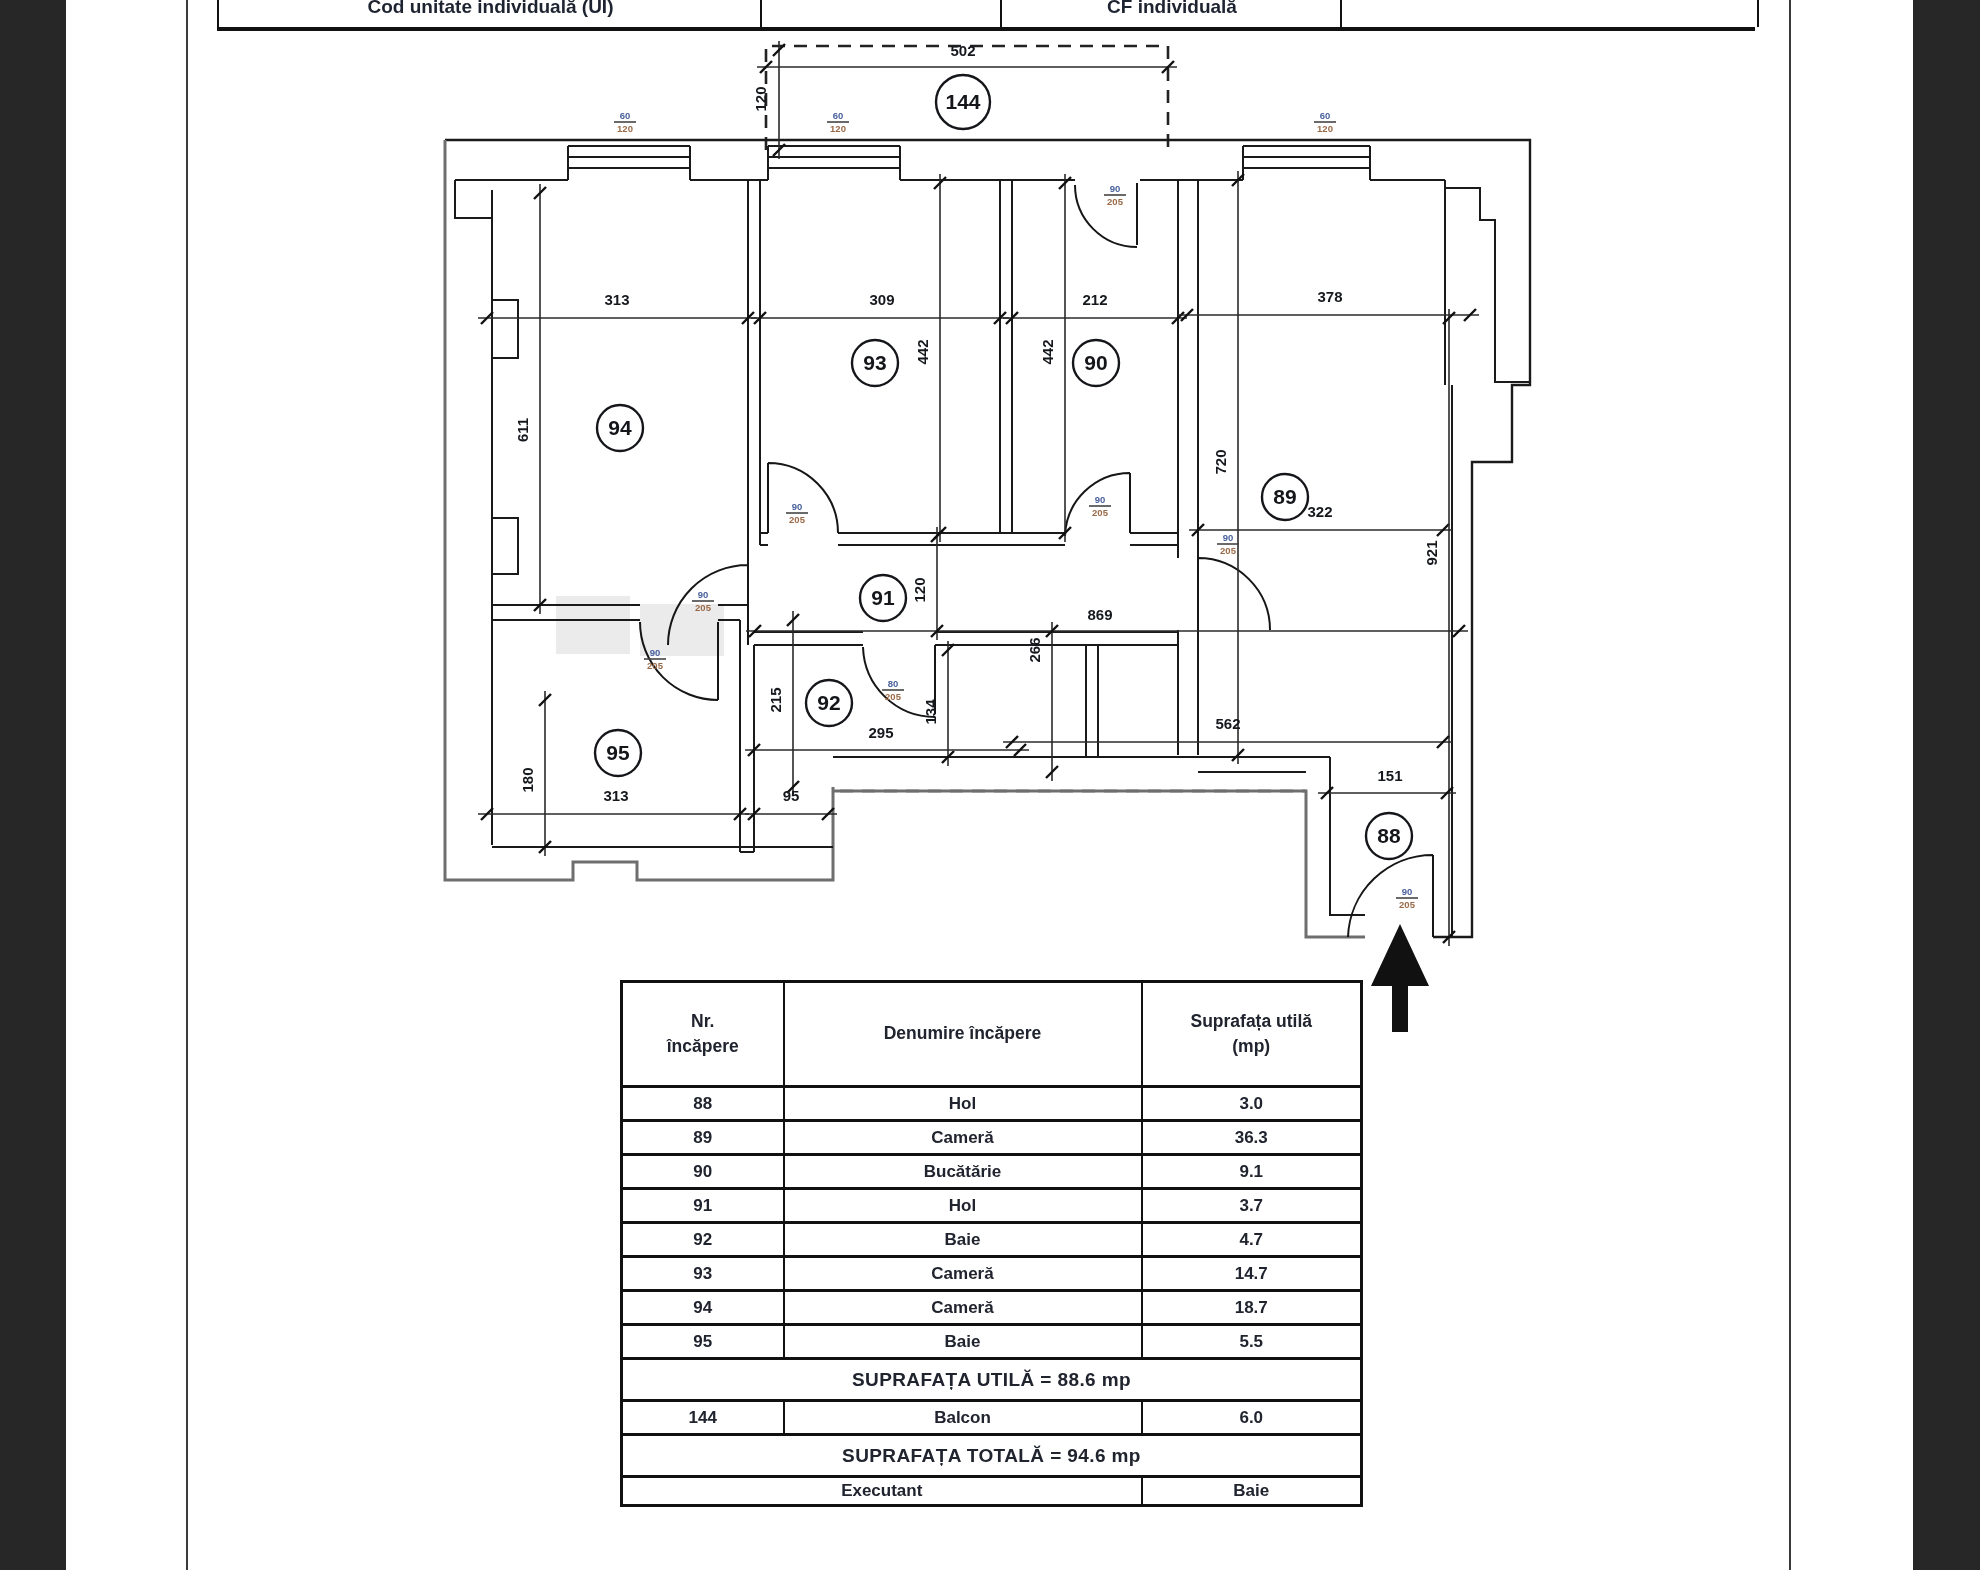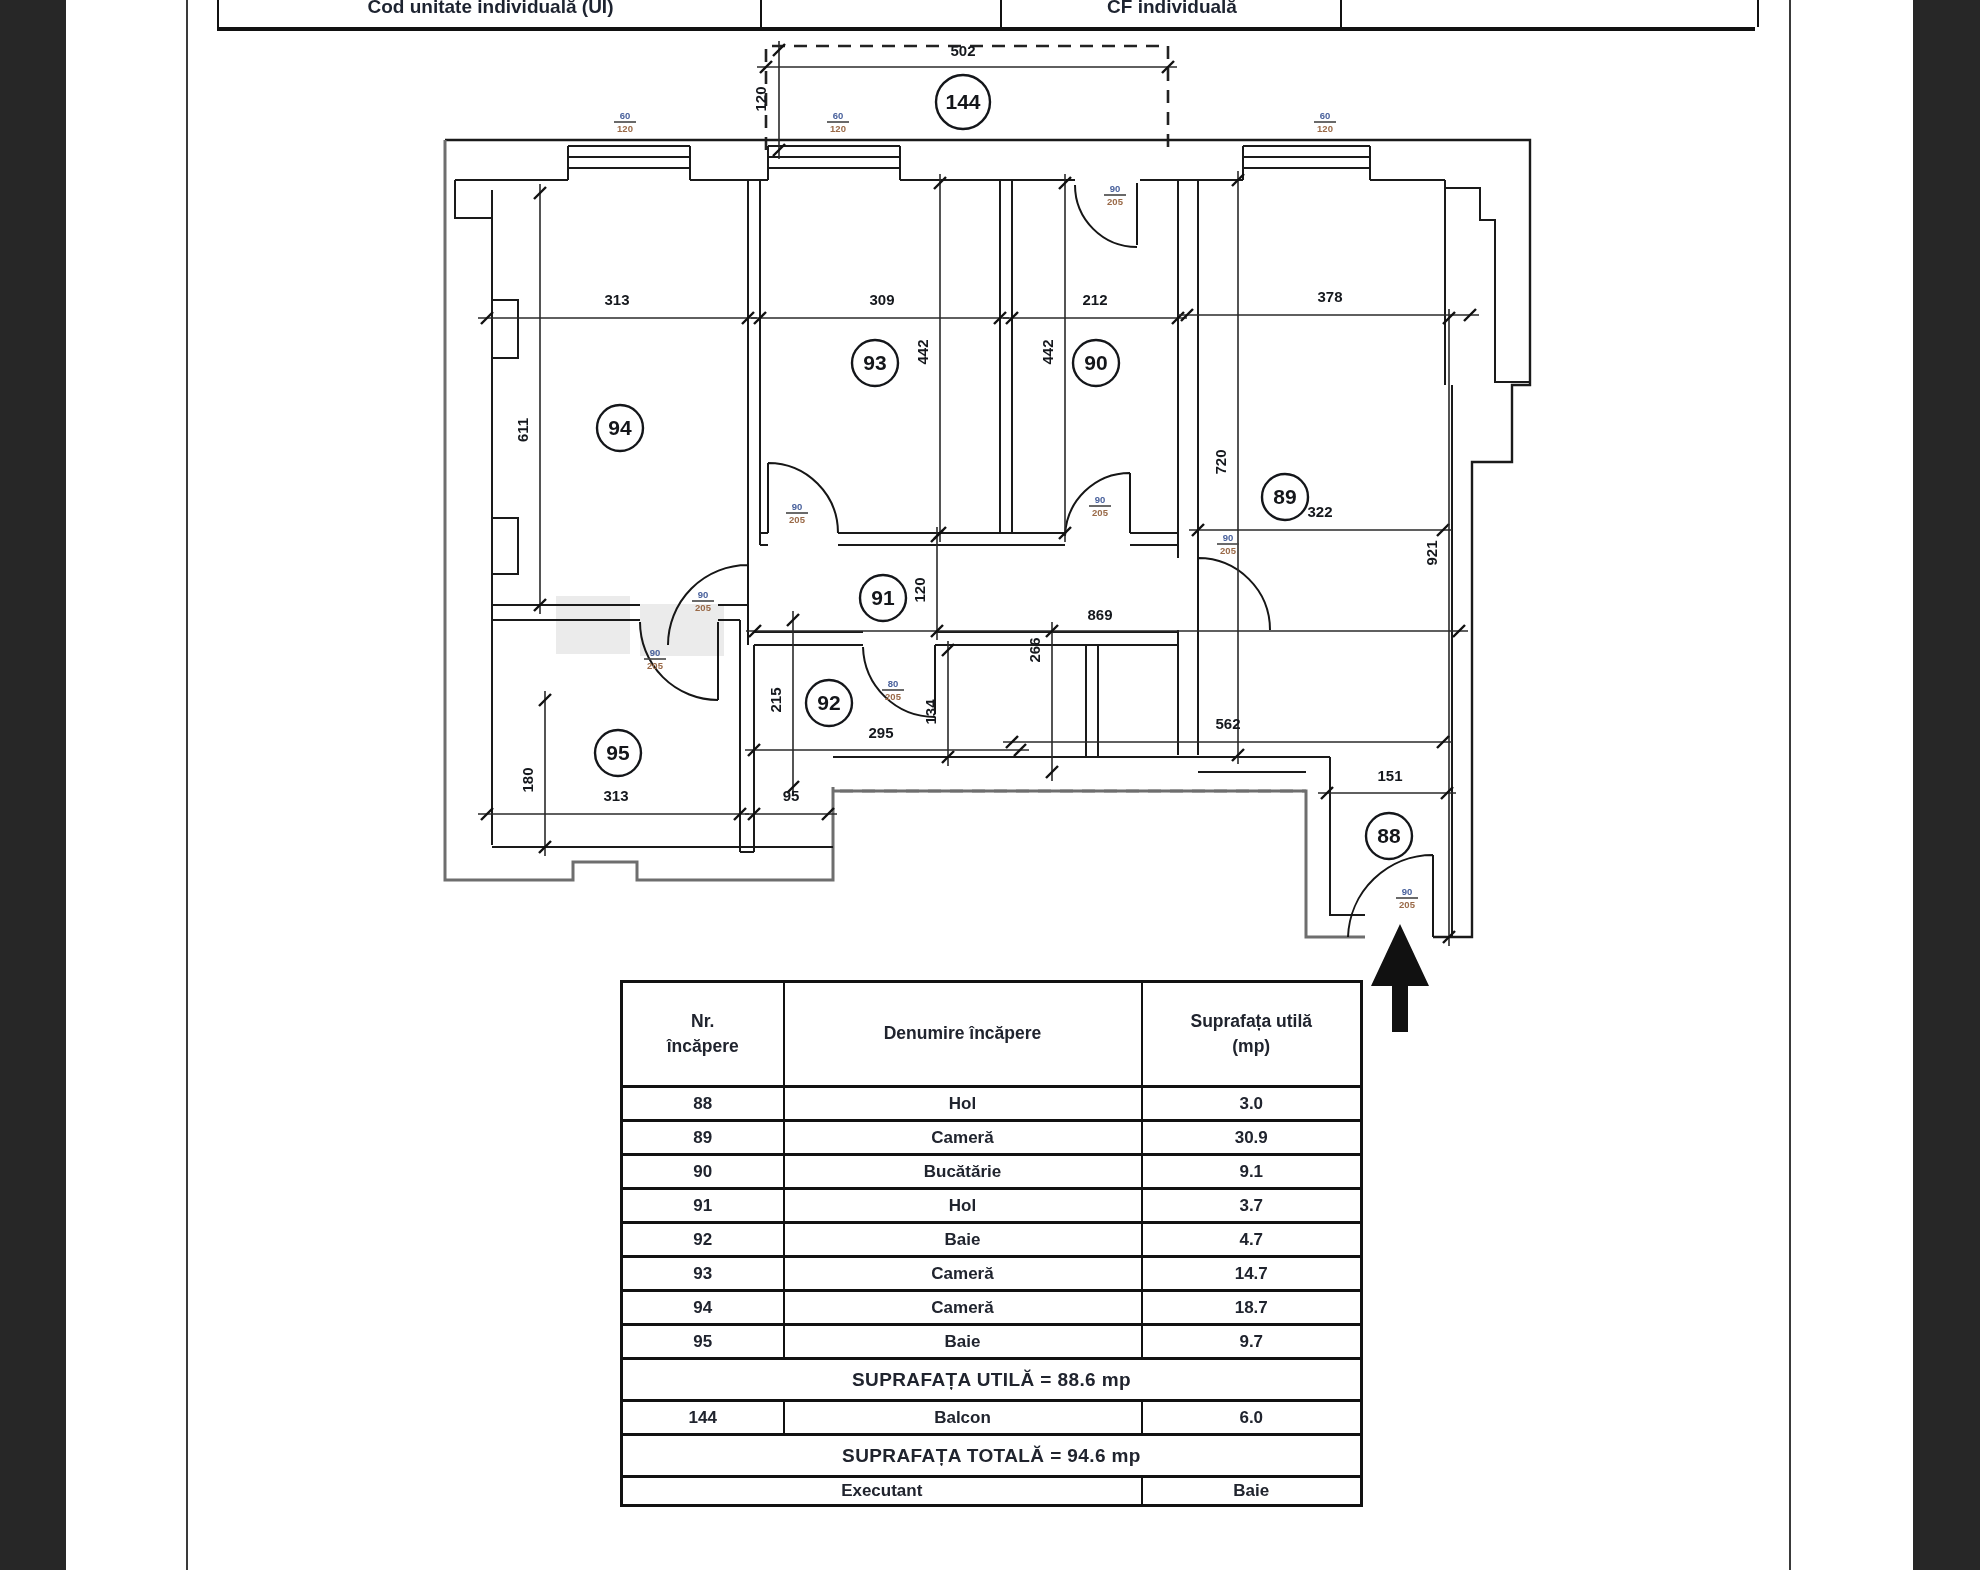--- a/index.html
+++ b/index.html
@@ -380,21 +380,21 @@
 (mp)</td>
       </tr>
       <tr>
         <td class="cell">88</td>
         <td class="cell">Hol</td>
         <td class="cell">3.0</td>
       </tr>
       <tr>
         <td class="cell">89</td>
         <td class="cell">Cameră</td>
-        <td class="cell">30.9</td>
+        <td class="cell">36.3</td>
       </tr>
       <tr>
         <td class="cell">90</td>
         <td class="cell">Bucătărie</td>
         <td class="cell">9.1</td>
       </tr>
       <tr>
         <td class="cell">91</td>
         <td class="cell">Hol</td>
         <td class="cell">3.7</td>
@@ -410,21 +410,21 @@
         <td class="cell">14.7</td>
       </tr>
       <tr>
         <td class="cell">94</td>
         <td class="cell">Cameră</td>
         <td class="cell">18.7</td>
       </tr>
       <tr>
         <td class="cell">95</td>
         <td class="cell">Baie</td>
-        <td class="cell">9.7</td>
+        <td class="cell">5.5</td>
       </tr>
       <tr>
         <td colspan="3" class="merge">SUPRAFAȚA UTILĂ = 88.6 mp</td>
       </tr>
       <tr>
         <td class="cell">144</td>
         <td class="cell">Balcon</td>
         <td class="cell">6.0</td>
       </tr>
       <tr>

